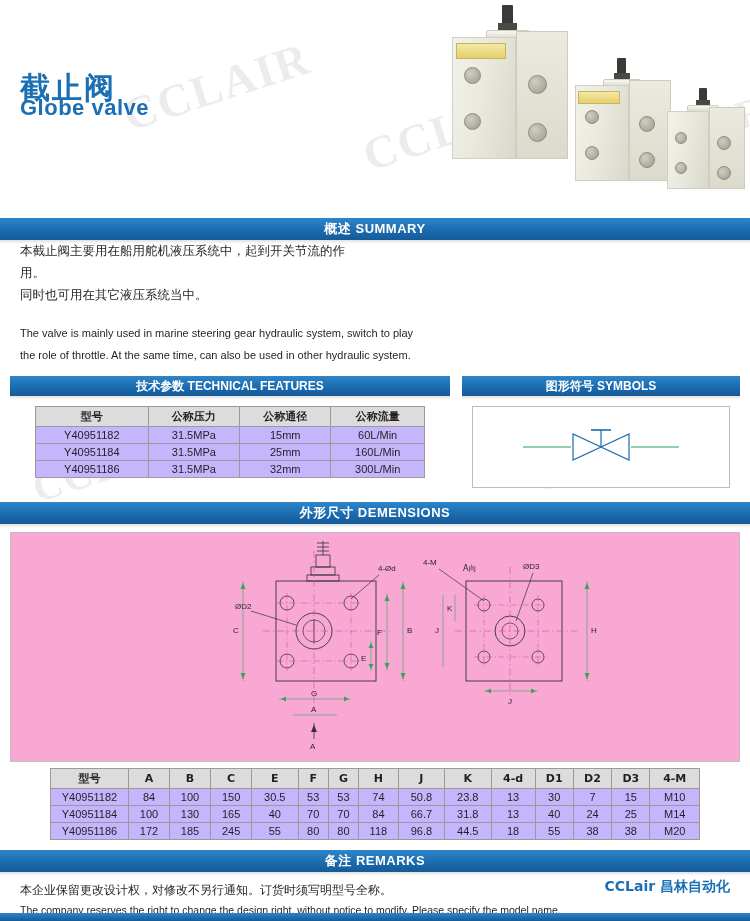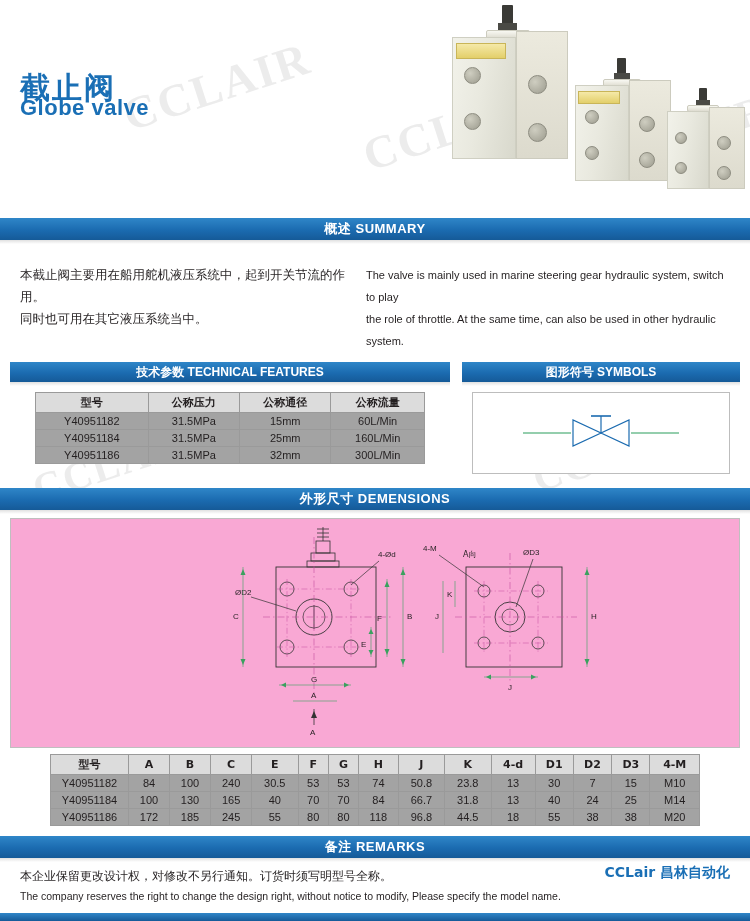--- a/index.html
+++ b/index.html
@@ -90,22 +90,23 @@
     content:""; position:absolute; top:0; width:10px; height:100%;
   }
   .bar-wrap { position:relative; }
   .bar-shadow {
     position:absolute; left:0; right:0; top:22px; height:4px;
     background:linear-gradient(180deg,rgba(0,0,0,0.12),rgba(0,0,0,0));
   }
 
   
   .summary {
-    display:flex; padding:24px 20px 10px 20px; gap:16px;
+    display:flex; padding:0 20px 10px 20px; gap:16px;
     position:relative;
+    flex-direction:column;
   }
   .summary-cn {
     width:330px; font-size:12.5px; line-height:22px;
     font-family:"DejaVu Sans", sans-serif; color:#231f20;
   }
   .summary-en {
     flex:1; font-size:11px; line-height:22px; color:#231f20;
   }
 
   
@@ -128,21 +129,21 @@
     border:1px solid #9a9a9a;
     font-weight:bold;
     padding:2px 2px;
     font-family:"DejaVu Sans", sans-serif;
     font-size:11px;
   }
   table.grid td {
     border:1px solid #9a9a9a;
     text-align:center;
     padding:2px 2px;
-    background:#a3a3a3;
+    background:#c4b5fd;
     font-size:11px;
   }
 
   .symbol-box {
     border:1px solid #bdbdbd;
     height:82px;
     display:flex; align-items:center; justify-content:center;
     background:#fff;
   }
 
@@ -432,21 +433,21 @@
           <th>D2</th>
           <th>D3</th>
           <th>4-M</th>
         </tr>
       </thead>
       <tbody>
         <tr>
           <td>Y40951182</td>
           <td>84</td>
           <td>100</td>
-          <td>240</td>
+          <td>150</td>
           <td>30.5</td>
           <td>53</td>
           <td>53</td>
           <td>74</td>
           <td>50.8</td>
           <td>23.8</td>
           <td>13</td>
           <td>30</td>
           <td>7</td>
           <td>15</td>

